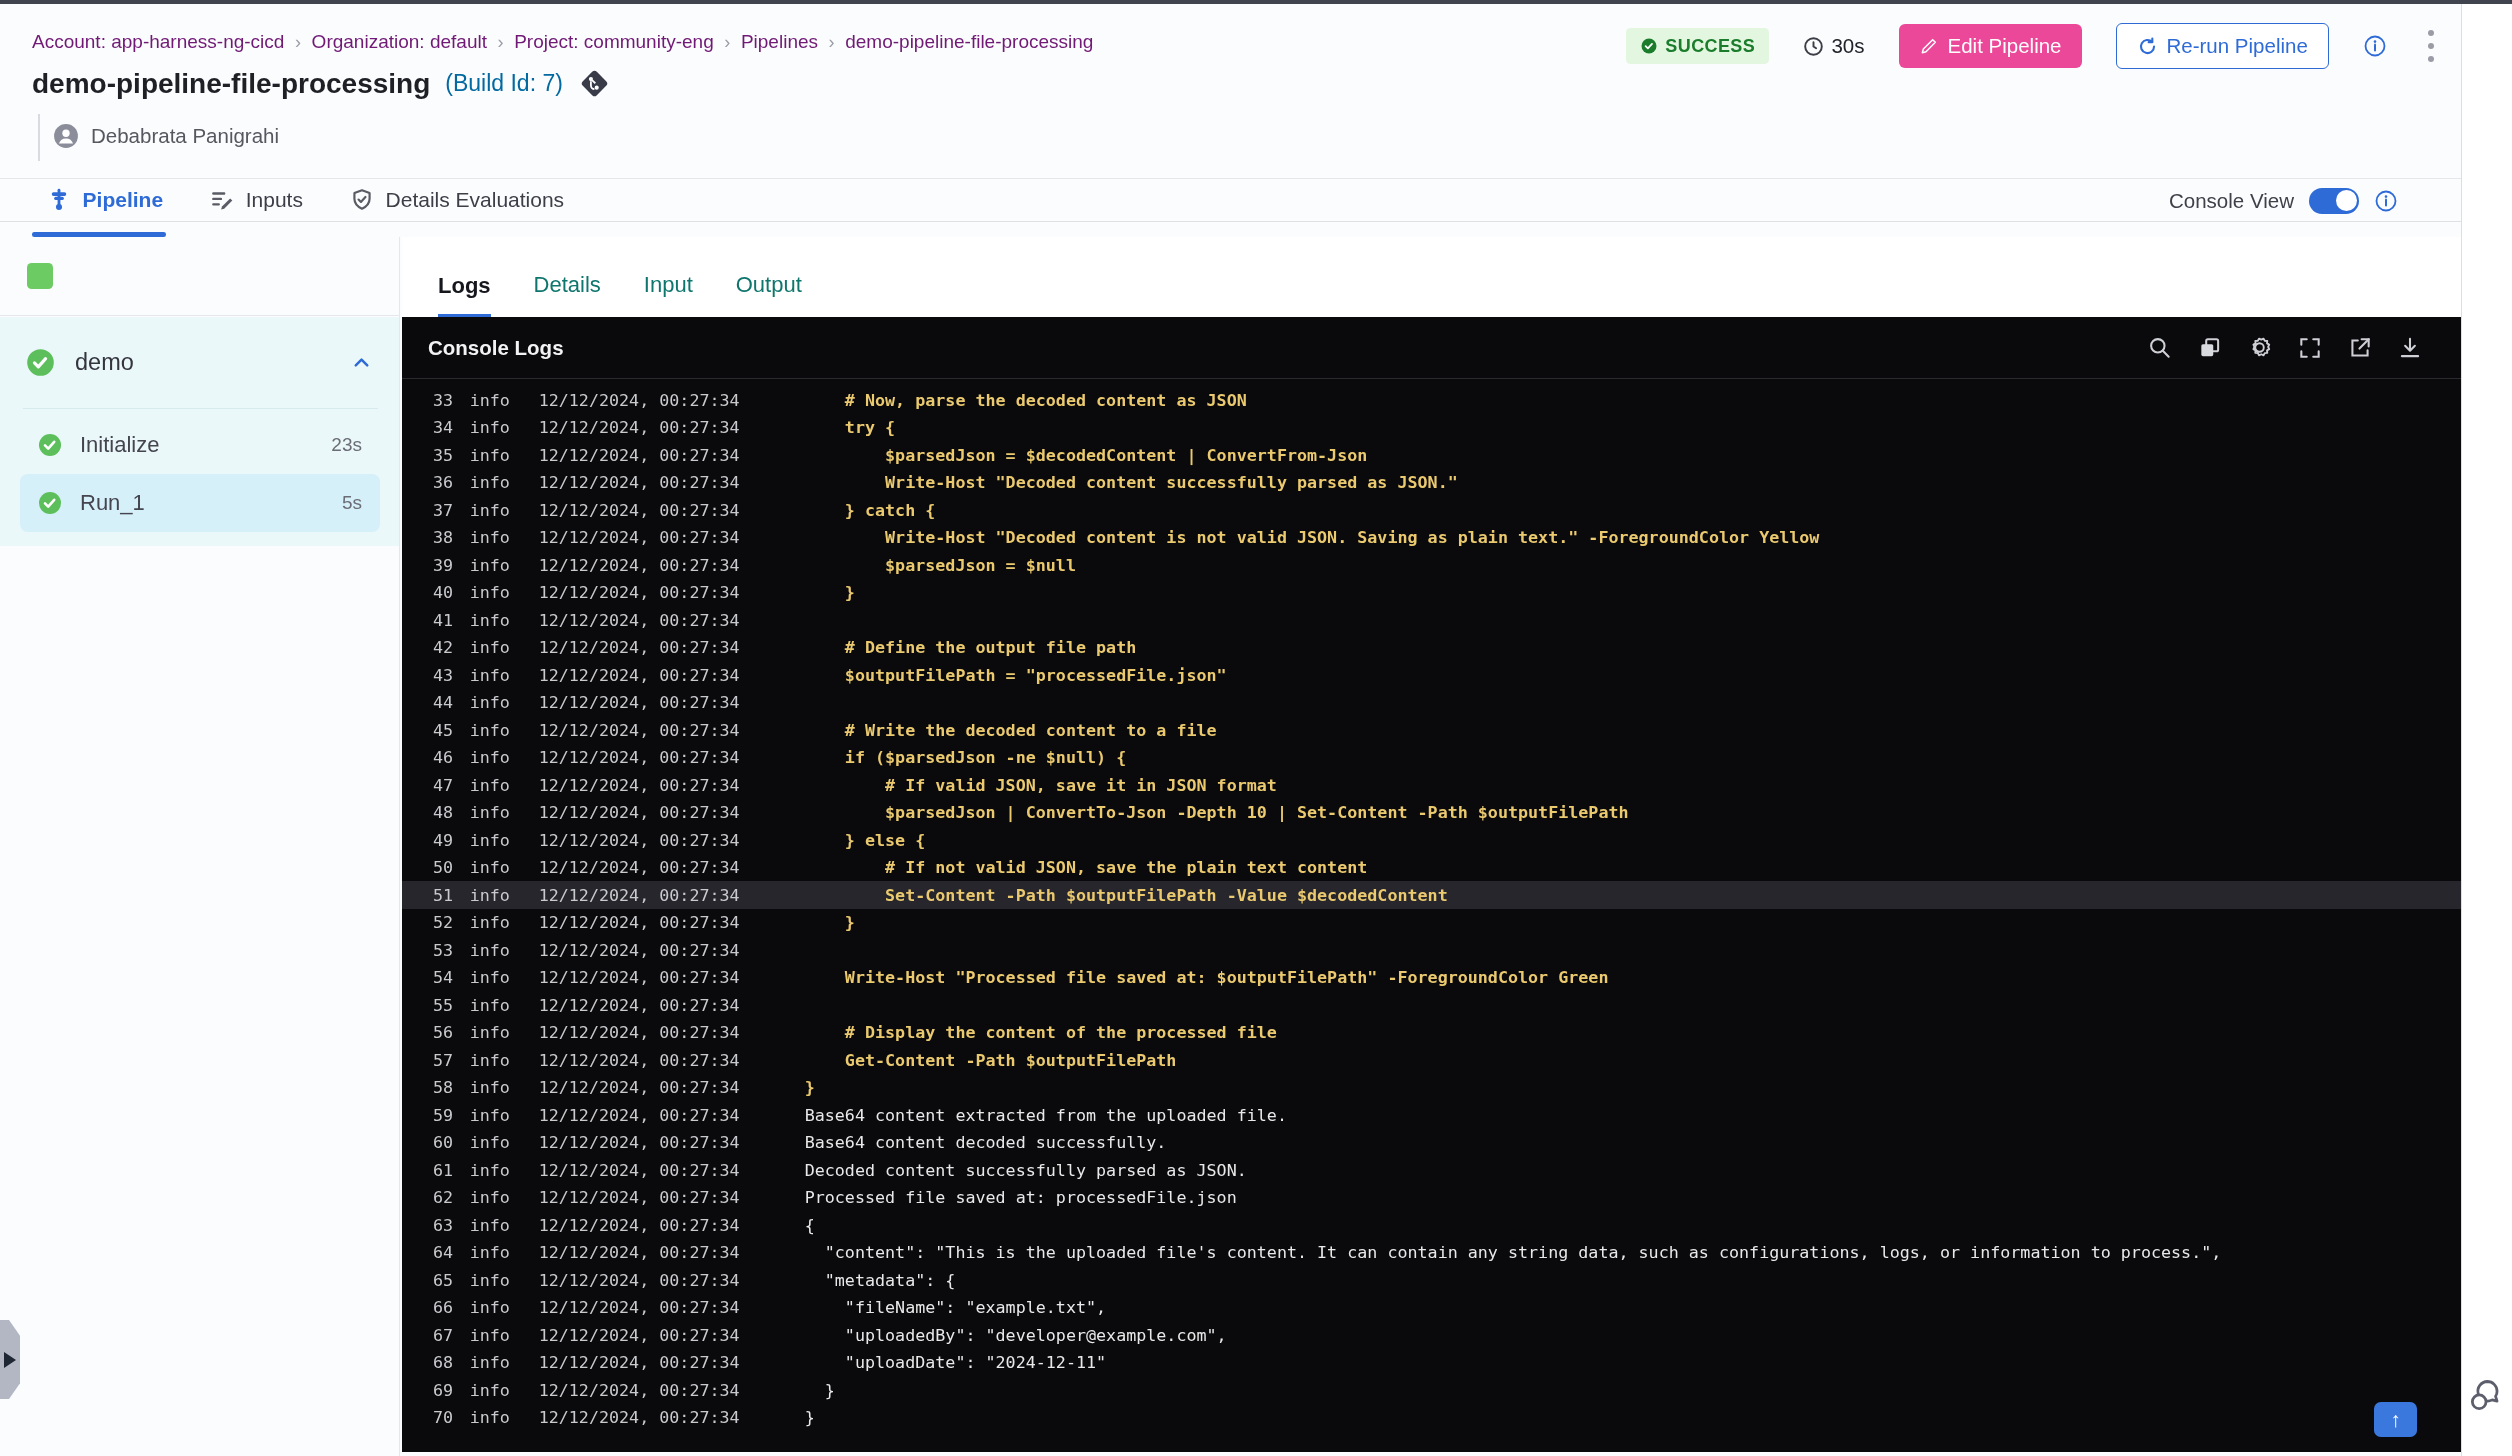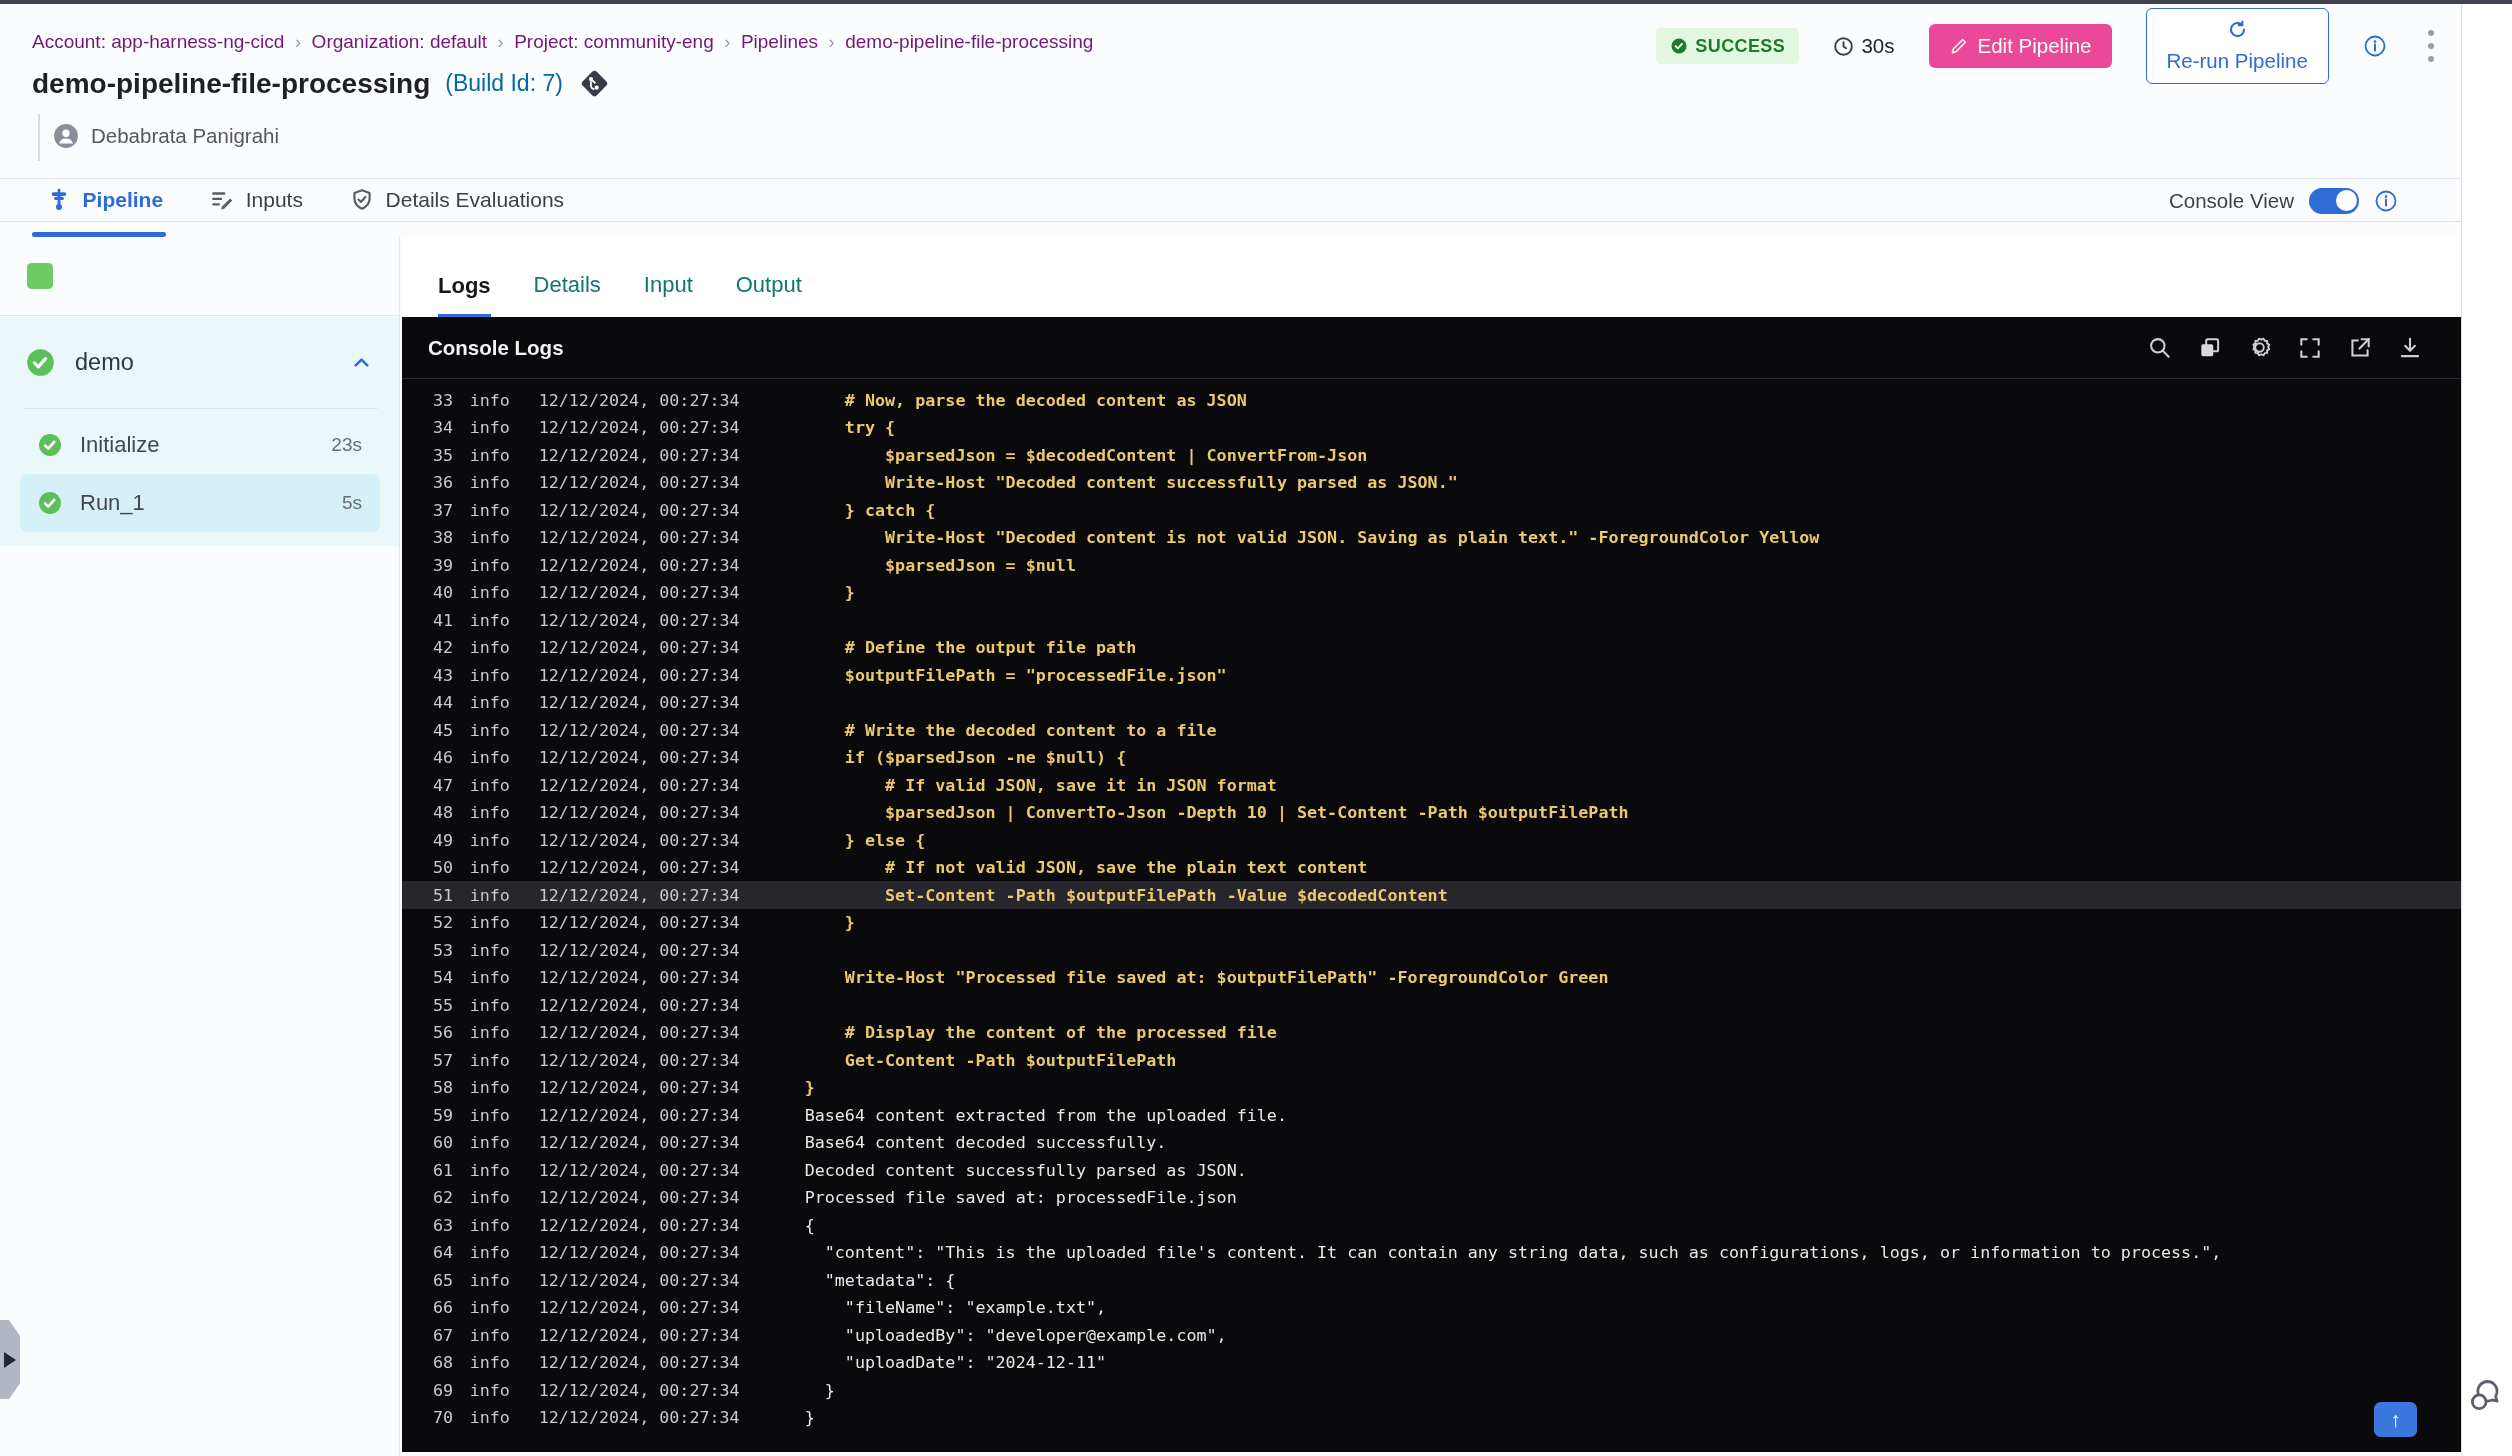--- a/index.html
+++ b/index.html
@@ -30,21 +30,21 @@
   .crumb-sep { color:#9a9ca6; margin:0 10.6px; font-size:18px; }
   .crumb:last-child .crumb-sep { display:none; }
 
   
   #top-actions { right:70px; top:23px; height:46px; display:flex; align-items:center; gap:34px; }
   #status-badge { display:flex; align-items:center; gap:7.6px; background:#e3f6e0; border-radius:4.6px; padding:7.6px 13.7px; }
   #status-badge span { color:#1b7d2c; font-weight:bold; font-size:18px; letter-spacing:0.4px; }
   #duration { display:flex; align-items:center; gap:7.6px; font-size:20.5px; color:#22232b; }
   .btn { display:flex; align-items:center; gap:9px; border-radius:6px; font-size:20.5px; padding:10px 20px; cursor:pointer; white-space:nowrap; }
   #edit-pipeline-button { background:#ec4899; color:#ffffff; }
-  #rerun-pipeline-button { background:#ffffff; color:#2e6bd6; border:1.5px solid #2e6bd6;flex-direction:column; }
+  #rerun-pipeline-button { background:#ffffff; color:#2e6bd6; border:1.5px solid #2e6bd6; }
   .kebab { display:flex; flex-direction:column; gap:6.8px; padding:3px 7.6px; cursor:pointer; }
   .kebab i { width:6px; height:6px; border-radius:50%; background:#9a9ca6; }
 
   
   #title-row { left:32px; top:67px; display:flex; align-items:center; gap:15px; }
   #page-title { font-size:28px; font-weight:bold; color:#1f2026; }
   #build-id { font-size:23px; color:#0369a1; }
   #user-row { left:53px; top:123px; display:flex; align-items:center; gap:12px; }
   #user-vline { left:38px; top:114px; width:1.5px; height:47px; background:#d9dbe2; }
   #user-name { font-size:20.5px; color:#56575f; }

